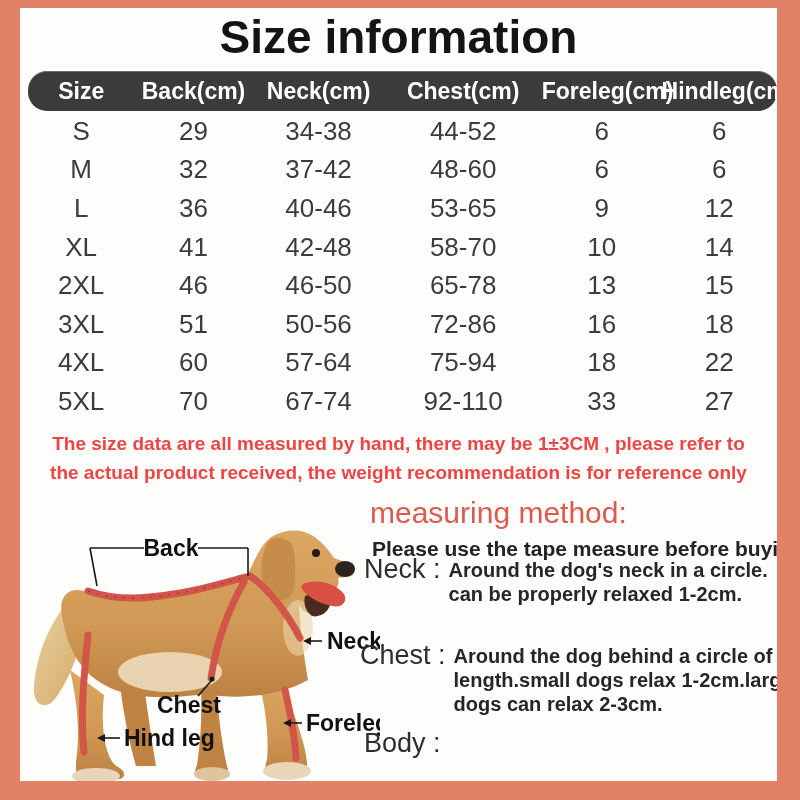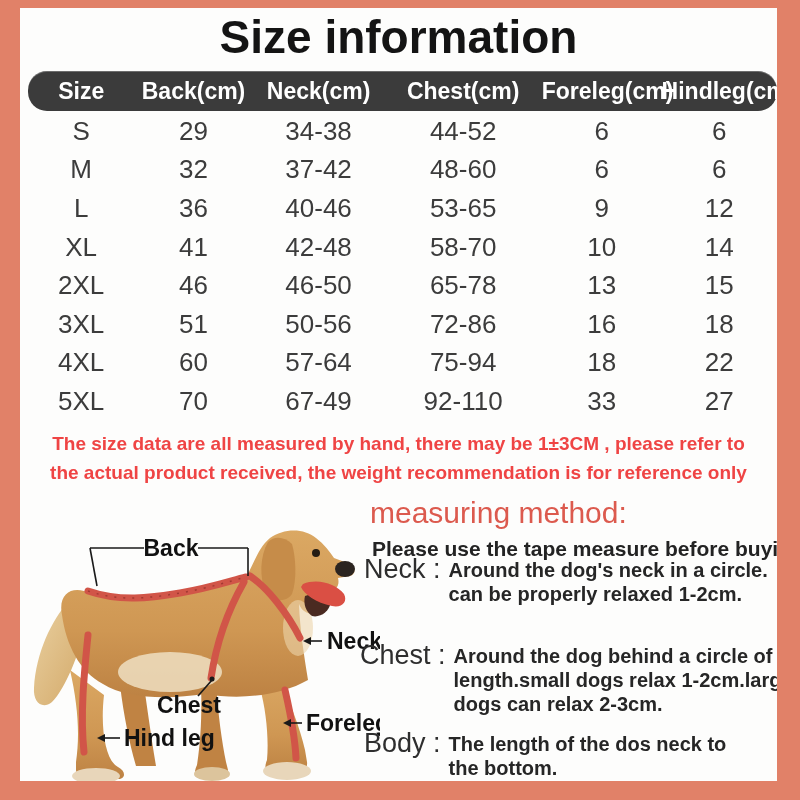--- a/index.html
+++ b/index.html
@@ -140,21 +140,21 @@
       <div class="td">4XL</div>
       <div class="td">60</div>
       <div class="td">57-64</div>
       <div class="td">75-94</div>
       <div class="td">18</div>
       <div class="td">22</div>
     </div>
     <div class="tr">
       <div class="td">5XL</div>
       <div class="td">70</div>
-      <div class="td">67-49</div>
+      <div class="td">67-74</div>
       <div class="td">92-110</div>
       <div class="td">33</div>
       <div class="td">27</div>
     </div>
   </div>
 
   <div class="note">
     <div>The size data are all measured by hand, there may be 1±3CM , please refer to</div>
     <div>the actual product received, the weight recommendation is for reference only</div>
   </div>
@@ -253,19 +253,15 @@
     <span class="lbl">Chest :</span>
     <div class="txt">
       <div>Around the dog behind a circle of</div>
       <div>length.small dogs relax 1-2cm.large</div>
       <div>dogs can relax 2-3cm.</div>
     </div>
   </div>
 
   <div class="m-item item-body">
     <span class="lbl">Body :</span>
-    <div class="txt">
-      <div>The length of the dos neck to</div>
-      <div>the bottom.</div>
-    </div>
   </div>
 
 </div>
 
 </body></html>

